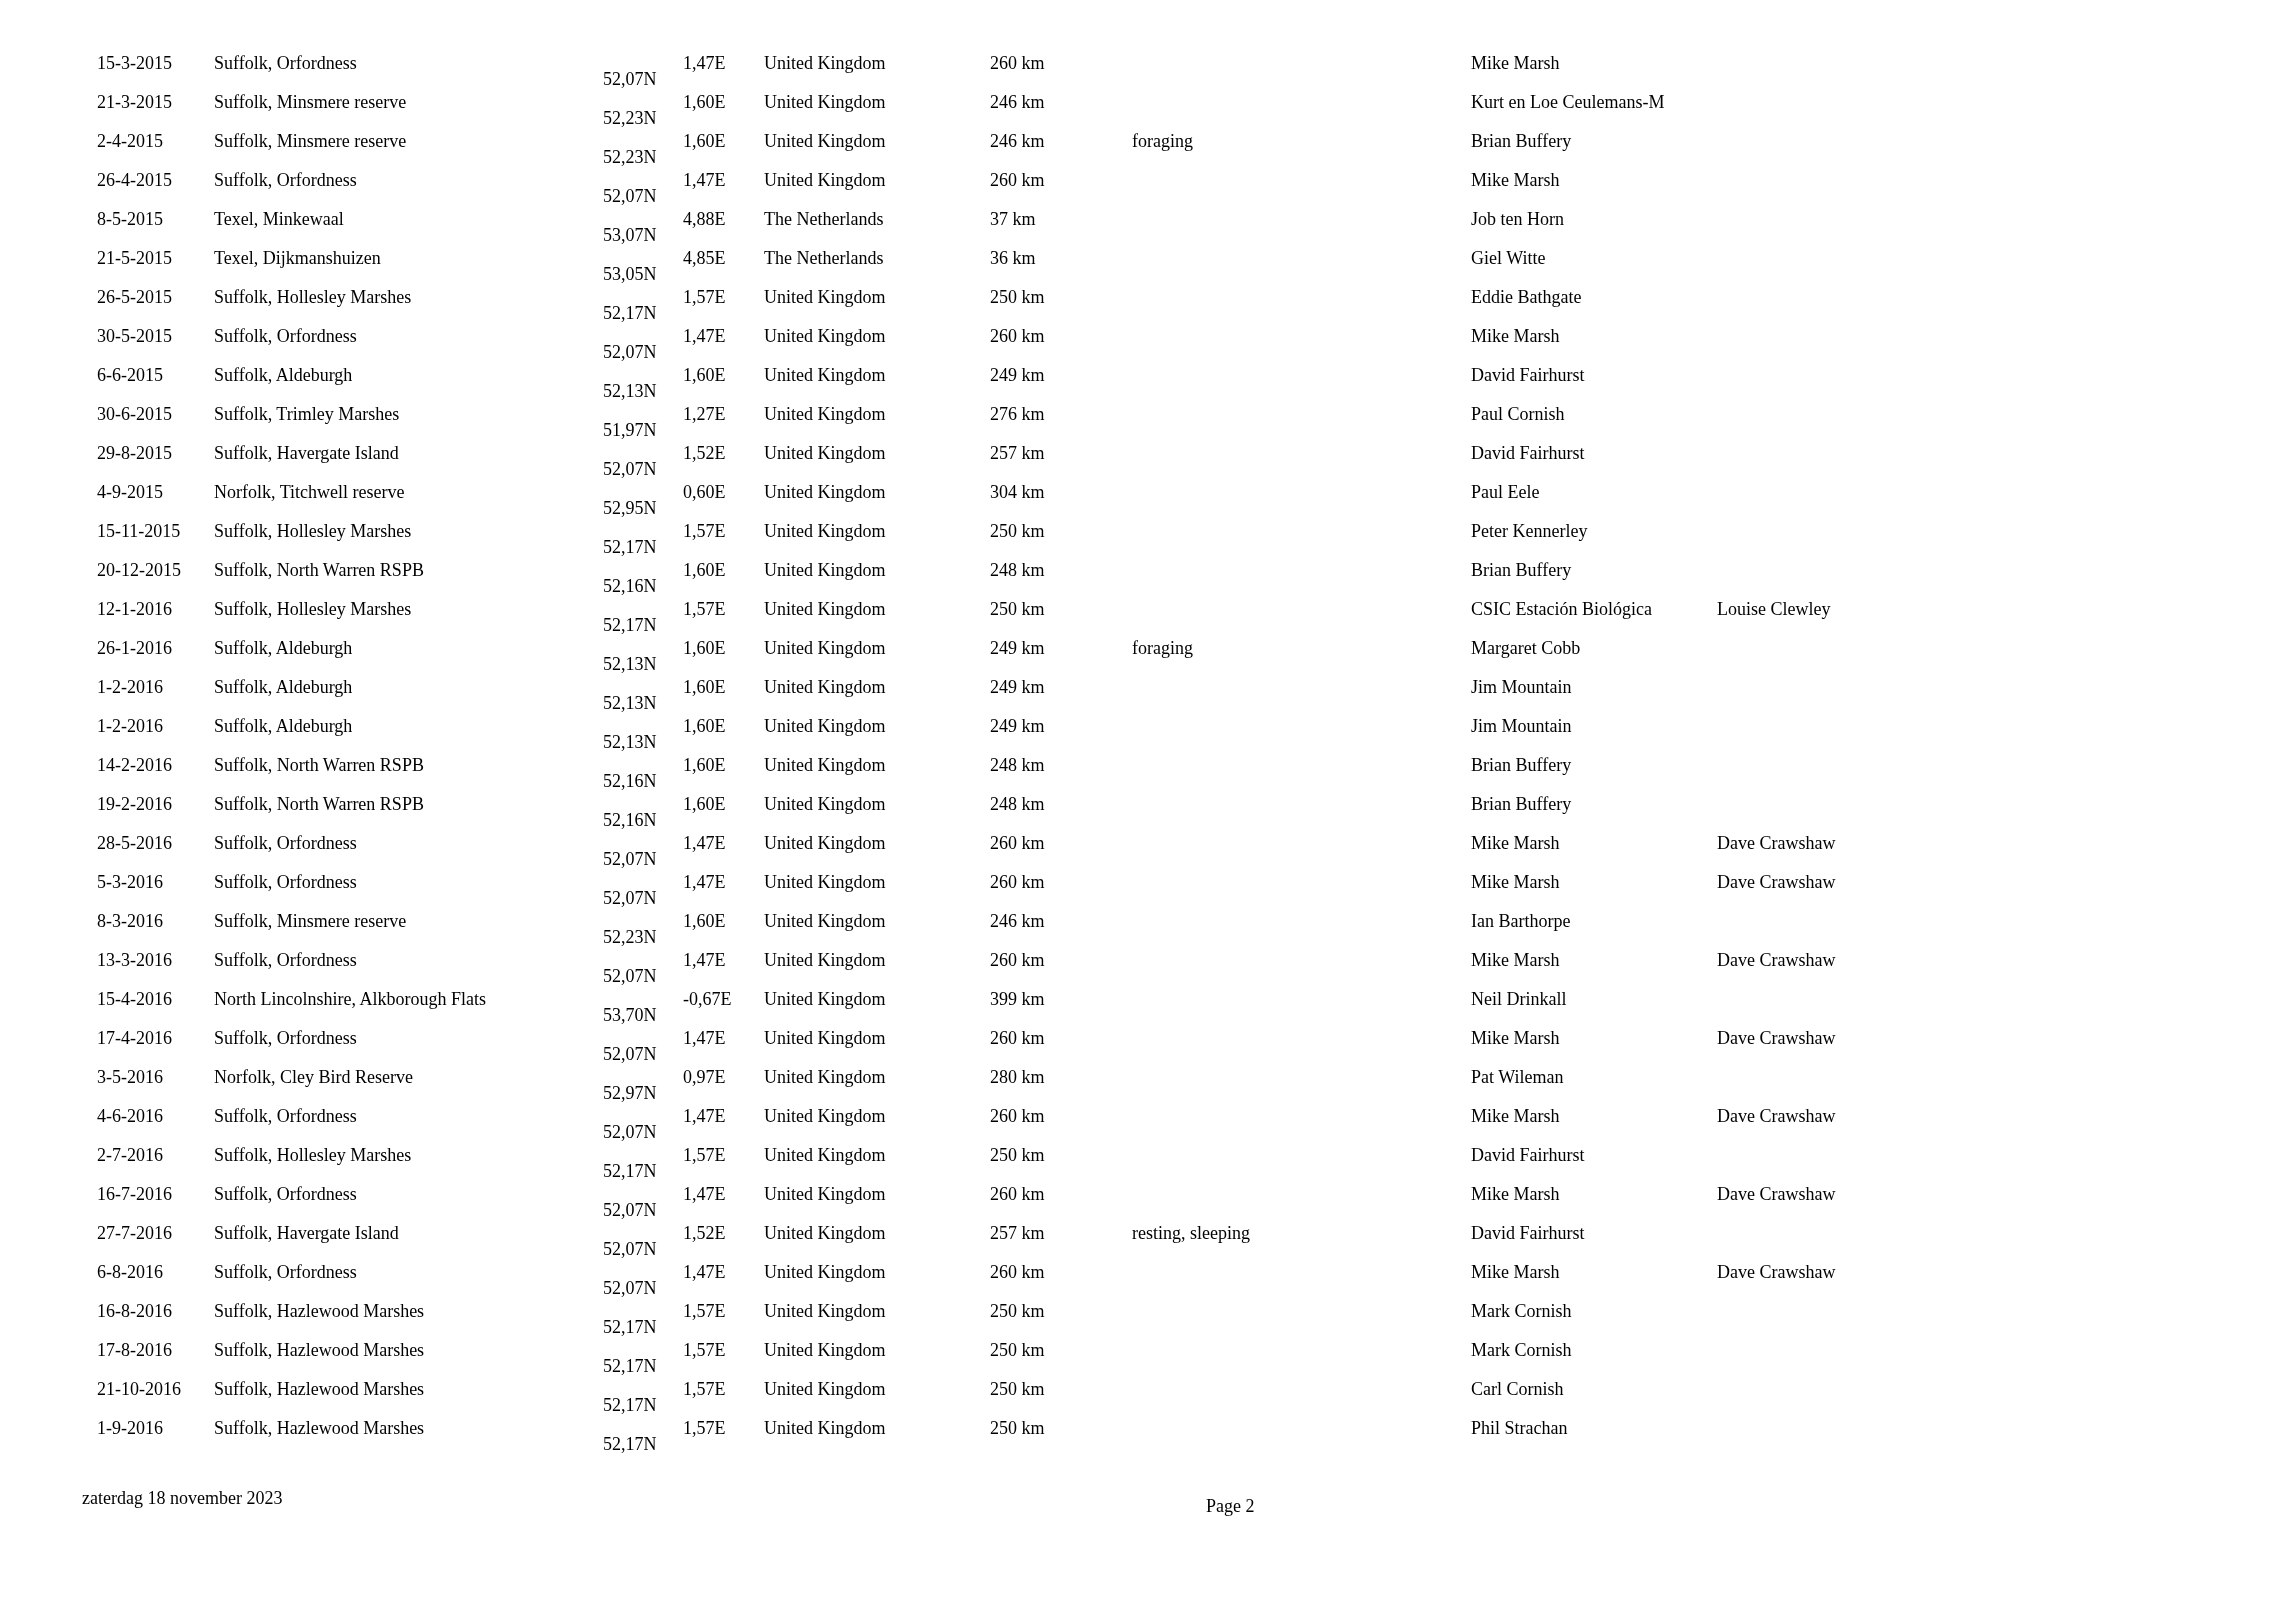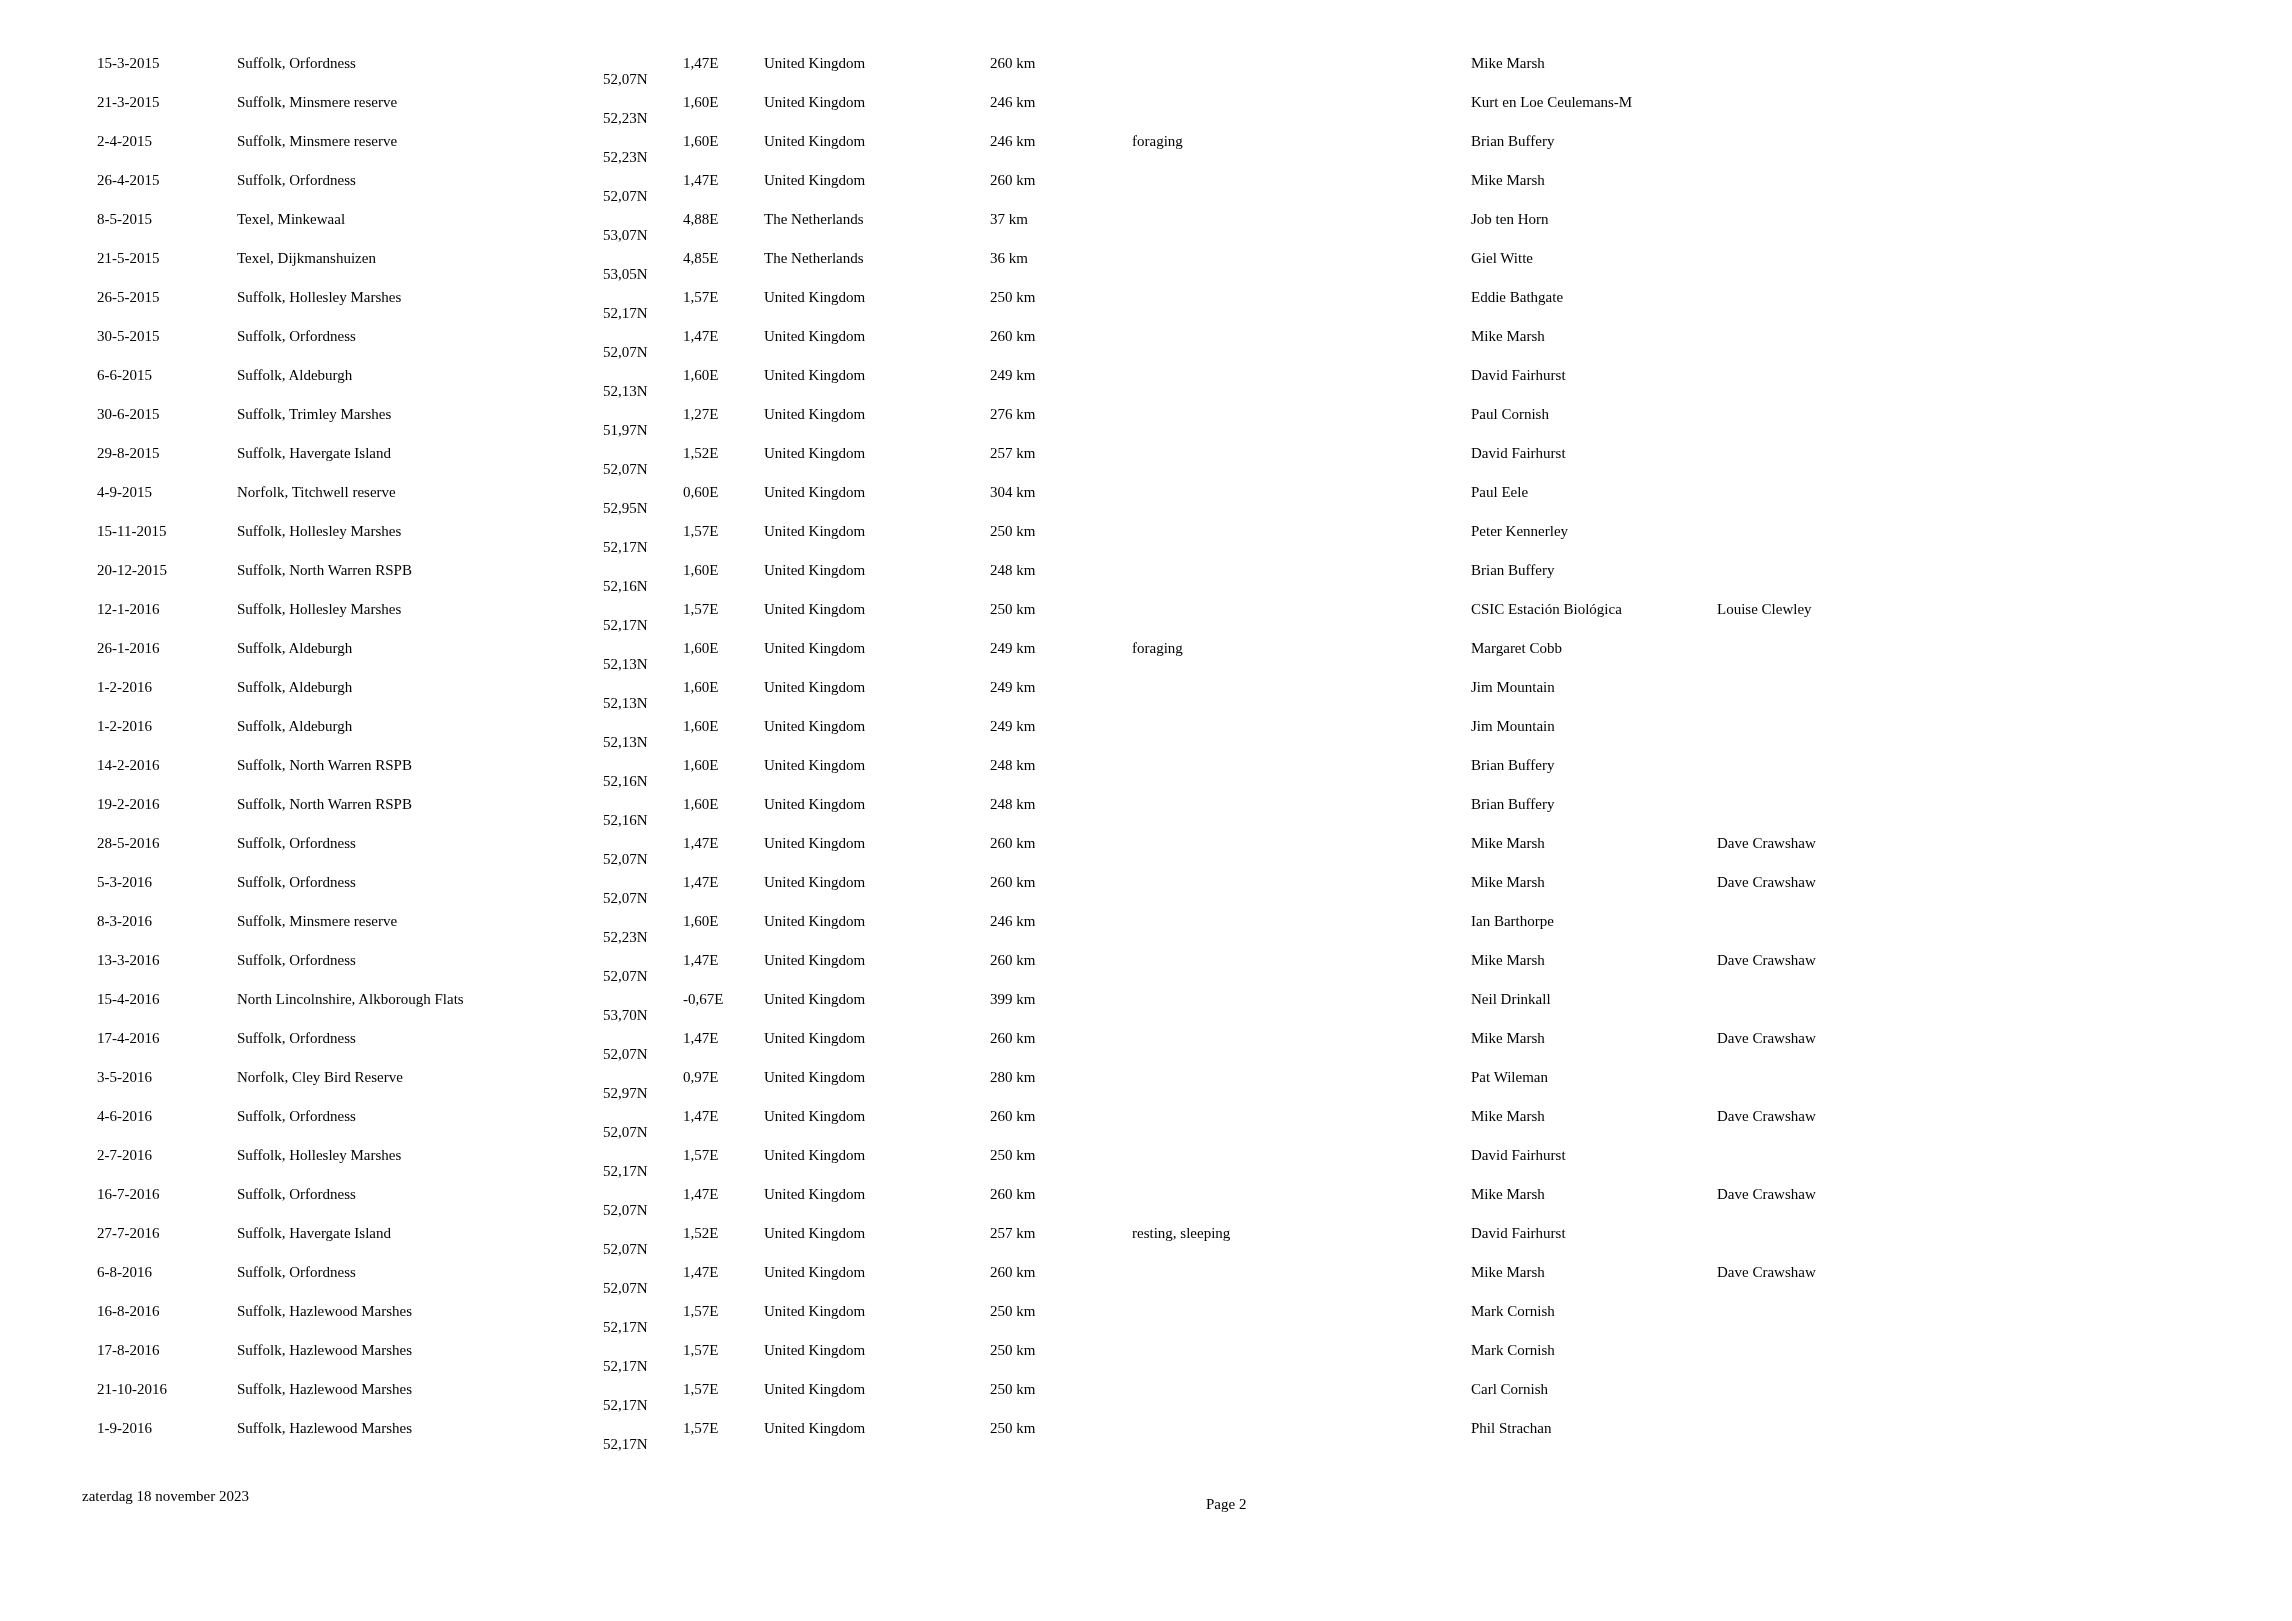--- a/index.html
+++ b/index.html
@@ -7,41 +7,41 @@
     padding: 0;
     background: #ffffff;
   }
   .sheet {
     position: relative;
     width: 1889px;
     height: 1621px;
     background: #ffffff;
     color: #000000;
     font-family: "Liberation Serif", "DejaVu Serif", serif;
-    font-size: 15px;
+    font-size: 18px;
     overflow: hidden;
   }
   .table {
     position: absolute;
     top: 44px;
     left: 0;
     right: 0;
   }
   .row {
     position: relative;
     height: 39px;
     line-height: 39px;
   }
   .c {
     position: absolute;
     top: 0;
     white-space: nowrap;
   }
   .c-date     { left: 97px; }
-  .c-location { left: 237px; }
+  .c-location { left: 214px; }
   .c-lat      { left: 603px; margin-top: 16px; }
   .c-lon      { left: 683px; }
   .c-country  { left: 764px; }
   .c-dist     { left: 990px; }
   .c-behavior { left: 1132px; }
   .c-observer { left: 1471px; }
   .c-observer2{ left: 1717px; }
   .footer-date {
     position: absolute;
     left: 82px;

